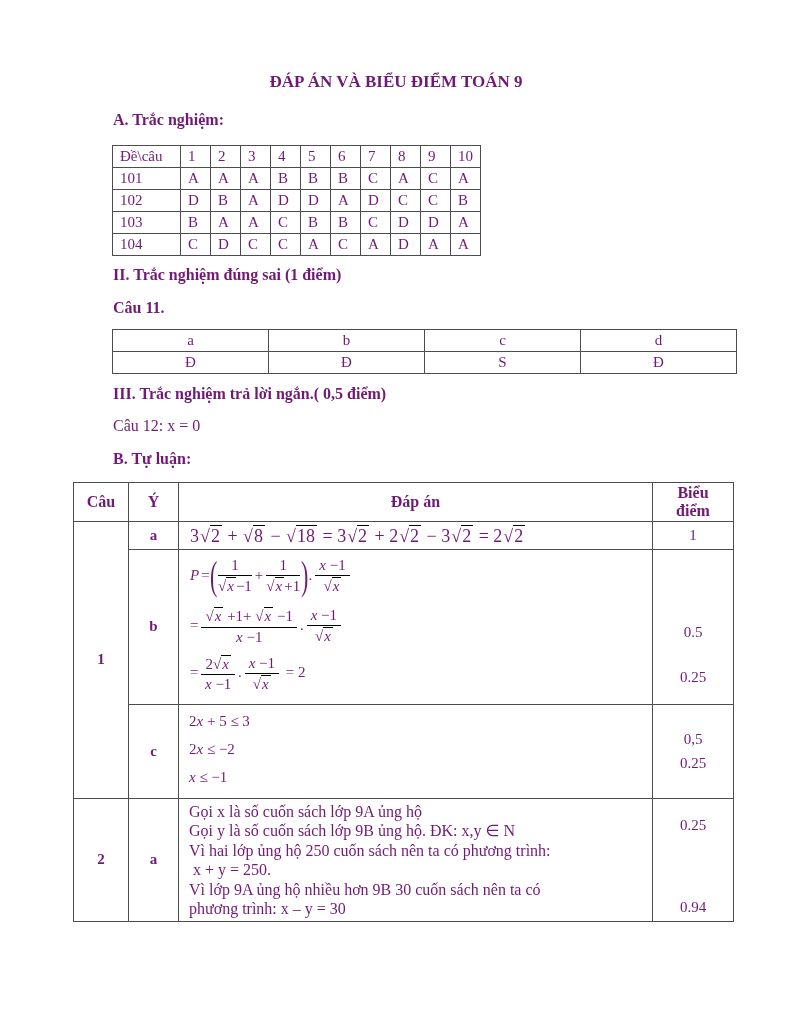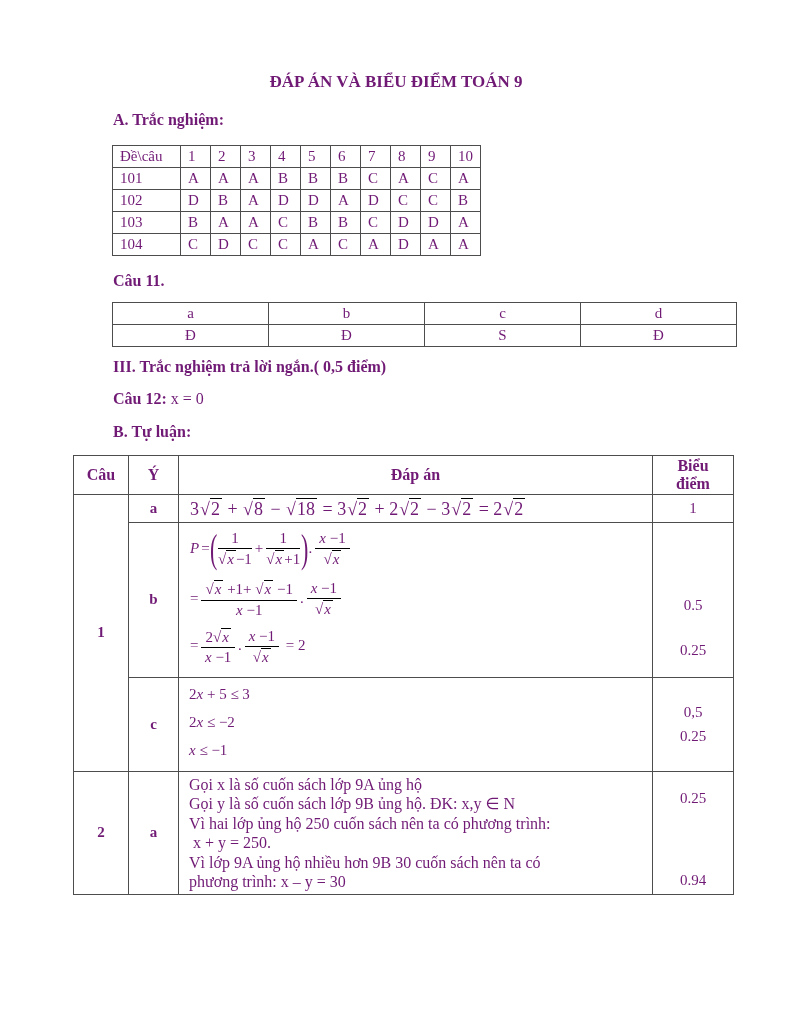--- a/index.html
+++ b/index.html
@@ -10,21 +10,21 @@
     font-family:"Liberation Serif", serif; overflow:hidden;
   }
   .title { margin:0; padding-top:73px; text-align:center; font-size:17px; font-weight:bold; line-height:17px; }
   .hd { font-weight:bold; font-size:16px; line-height:17px; margin:0 0 0 113px; }
   .hd-a   { margin-top:21px; }
   .hd-i   { margin-top:15px; }
   .hd-ii  { margin-top:10px; }
   .hd-c11 { margin-top:16px; }
   .hd-iii { margin-top:11px; }
   .hd-c12 { margin-top:15px; font-weight:normal; }
-  .hd-c12 b { font-weight:bold; }
+  .hd-c12 b { font-weight:normal; }
   .hd-b   { margin-top:16px; }
 
   table { border-collapse:collapse; table-layout:fixed; }
   td { border:1px solid #4d4d4d; font-size:15px; overflow:hidden; }
 
   .t1 { margin:17px 0 0 112px; width:368px; }
   .t1 td { height:22px; padding:0 0 0 7px; text-align:left; }
   .t2 { margin:13px 0 0 112px; width:625px; }
   .t2 td { height:22px; padding:0; text-align:center; }
 
@@ -146,20 +146,21 @@
       <td>A</td>
       <td>C</td>
       <td>A</td>
       <td>D</td>
       <td>A</td>
       <td>A</td>
     </tr>
   </tbody>
     </table>
 
+  <p class="hd hd-ii">II. Trắc nghiệm đúng sai (1 điểm)</p>
   <p class="hd hd-c11">Câu 11.</p>
 
   <table class="t2">
     <tbody>
         <tr>
       <td>a</td>
       <td>b</td>
       <td>c</td>
       <td>d</td>
     </tr>

